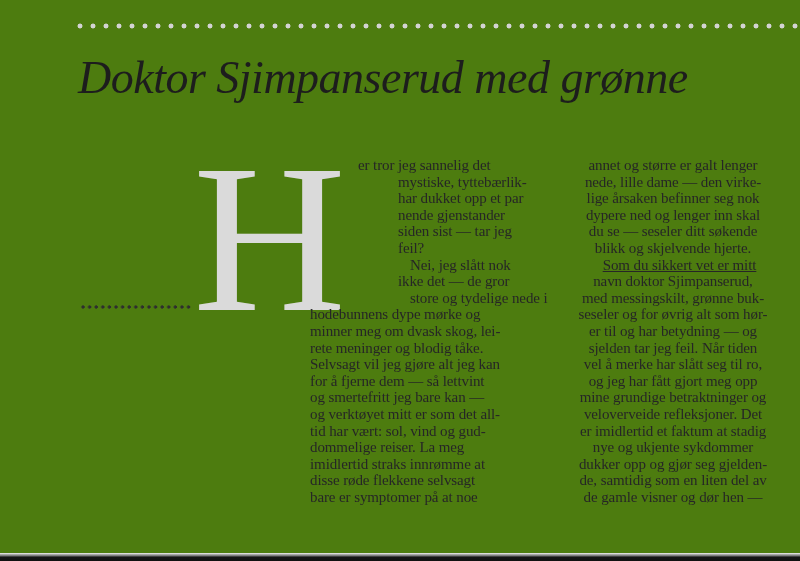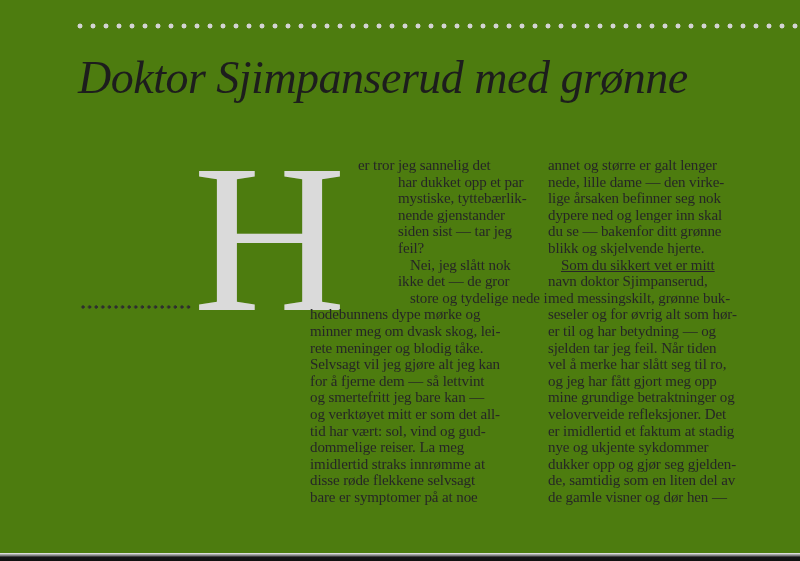--- a/index.html
+++ b/index.html
@@ -41,21 +41,21 @@
     background-repeat:repeat-x;
   }
   .col {
     position:absolute; top:157px;
     font-size:15px; line-height:16.6px;
     letter-spacing:-0.1px;
     color:#262626;
     white-space:nowrap;
   }
   .col-left  { left:310px; width:235px; }
-  .col-right { left:548px; width:250px; }
+  .col-right { left:548px; width:250px;text-align:center; }
   .line       { margin-left:0; }
   .line.wrap1 { margin-left:48px; }   
   .line.wrap  { margin-left:88px; }   
   .line.wrapp { margin-left:100px; }  
   .line.para  { margin-left:13px;text-decoration:underline; }   
   .bottom-edge {
     position:absolute; left:0; bottom:0; width:800px; height:8px;
     background:linear-gradient(to bottom, #fdfdfb 0, #bdbdbd 1px, #6b6b6b 3px, #161616 4px, #111111 100%);
   }
 </style>
@@ -68,22 +68,22 @@
   <h1 class="title">
     <span>Doktor Sjimpanserud med grønne</span>
   </h1>
 
   <div class="drop-cap">H</div>
 
   <div class="mini-dots"></div>
 
   <div class="col col-left">
       <div class="line wrap1">er tror jeg sannelig det</div>
+      <div class="line wrap">mystiske, tyttebærlik-</div>
       <div class="line wrap">har dukket opp et par</div>
-      <div class="line wrap">mystiske, tyttebærlik-</div>
       <div class="line wrap">nende gjenstander</div>
       <div class="line wrap">siden sist — tar jeg</div>
       <div class="line wrap">feil?</div>
       <div class="line wrapp">Nei, jeg slått nok</div>
       <div class="line wrap">ikke det — de gror</div>
       <div class="line wrapp">store og tydelige nede i</div>
       <div class="line">hodebunnens dype mørke og</div>
       <div class="line">minner meg om dvask skog, lei-</div>
       <div class="line">rete meninger og blodig tåke.</div>
       <div class="line">Selvsagt vil jeg gjøre alt jeg kan</div>
@@ -95,21 +95,21 @@
       <div class="line">imidlertid straks innrømme at</div>
       <div class="line">disse røde flekkene selvsagt</div>
       <div class="line">bare er symptomer på at noe</div>
     </div>
 
   <div class="col col-right">
       <div class="line">annet og større er galt lenger</div>
       <div class="line">nede, lille dame — den virke-</div>
       <div class="line">lige årsaken befinner seg nok</div>
       <div class="line">dypere ned og lenger inn skal</div>
-      <div class="line">du se — bakenfor ditt grønne</div>
+      <div class="line">du se — seseler ditt søkende</div>
       <div class="line">blikk og skjelvende hjerte.</div>
       <div class="line para">Som du sikkert vet er mitt</div>
       <div class="line">navn doktor Sjimpanserud,</div>
       <div class="line">med messingskilt, grønne buk-</div>
       <div class="line">seseler og for øvrig alt som hør-</div>
       <div class="line">er til og har betydning — og</div>
       <div class="line">sjelden tar jeg feil. Når tiden</div>
       <div class="line">vel å merke har slått seg til ro,</div>
       <div class="line">og jeg har fått gjort meg opp</div>
       <div class="line">mine grundige betraktninger og</div>

